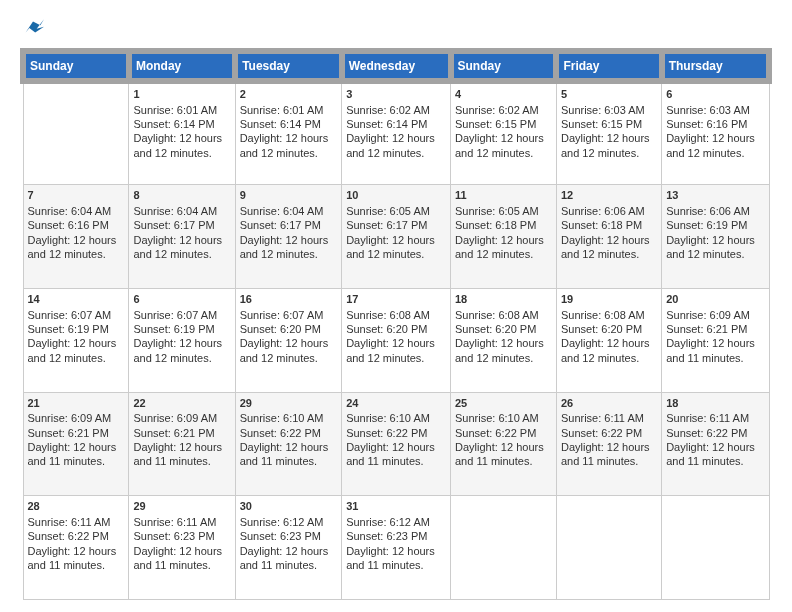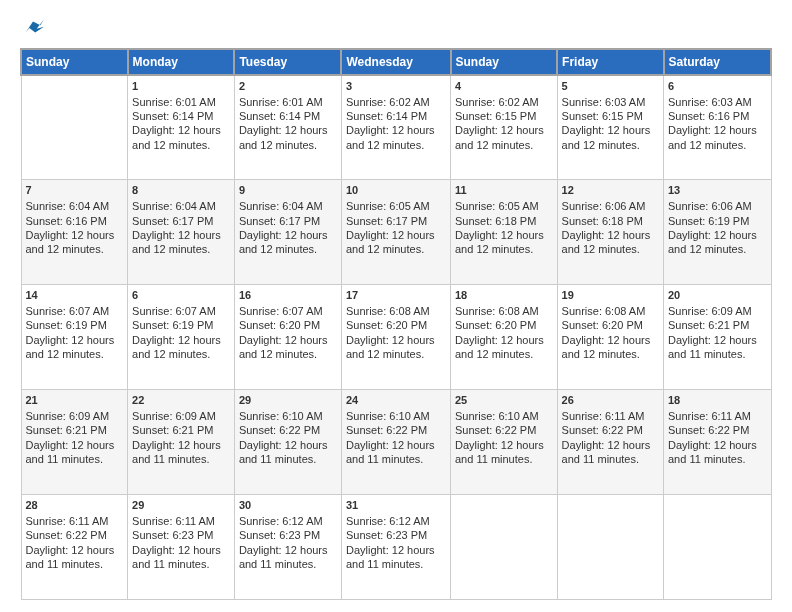--- a/index.html
+++ b/index.html
@@ -67,21 +67,21 @@
       flex: 1;
       font-size: 10px;
     }
     .calendar thead th {
       background-color: #2a6dbf;
       color: white;
       padding: 5px 4px;
       text-align: left;
       font-size: 12px;
       font-weight: bold;
-      border: 2px solid #a3a3a3;
+      border: 6px solid #a3a3a3;
     }
     .calendar tbody td {
       border: 1px solid #ccc;
       vertical-align: top;
       padding: 3px 4px;
       width: 113px;
       height: 88px;
       line-height: 1.35;
     }
     .calendar tbody tr:nth-child(even) td {
@@ -128,21 +128,21 @@
 
   <table class="calendar">
     <thead>
       <tr>
         <th>Sunday</th>
         <th>Monday</th>
         <th>Tuesday</th>
         <th>Wednesday</th>
         <th>Sunday</th>
         <th>Friday</th>
-        <th>Saturday</th>
+        <th>Thursday</th>
       </tr>
     </thead>
     <tbody id="calendar-body">
     <tr>
           <td class="empty-cell"></td>
           <td>
             <span class="day-number">1</span>
             <div class="day-info" style="white-space: pre-line;">Sunrise: 6:01 AM
 Sunset: 6:14 PM
 Daylight: 12 hours

